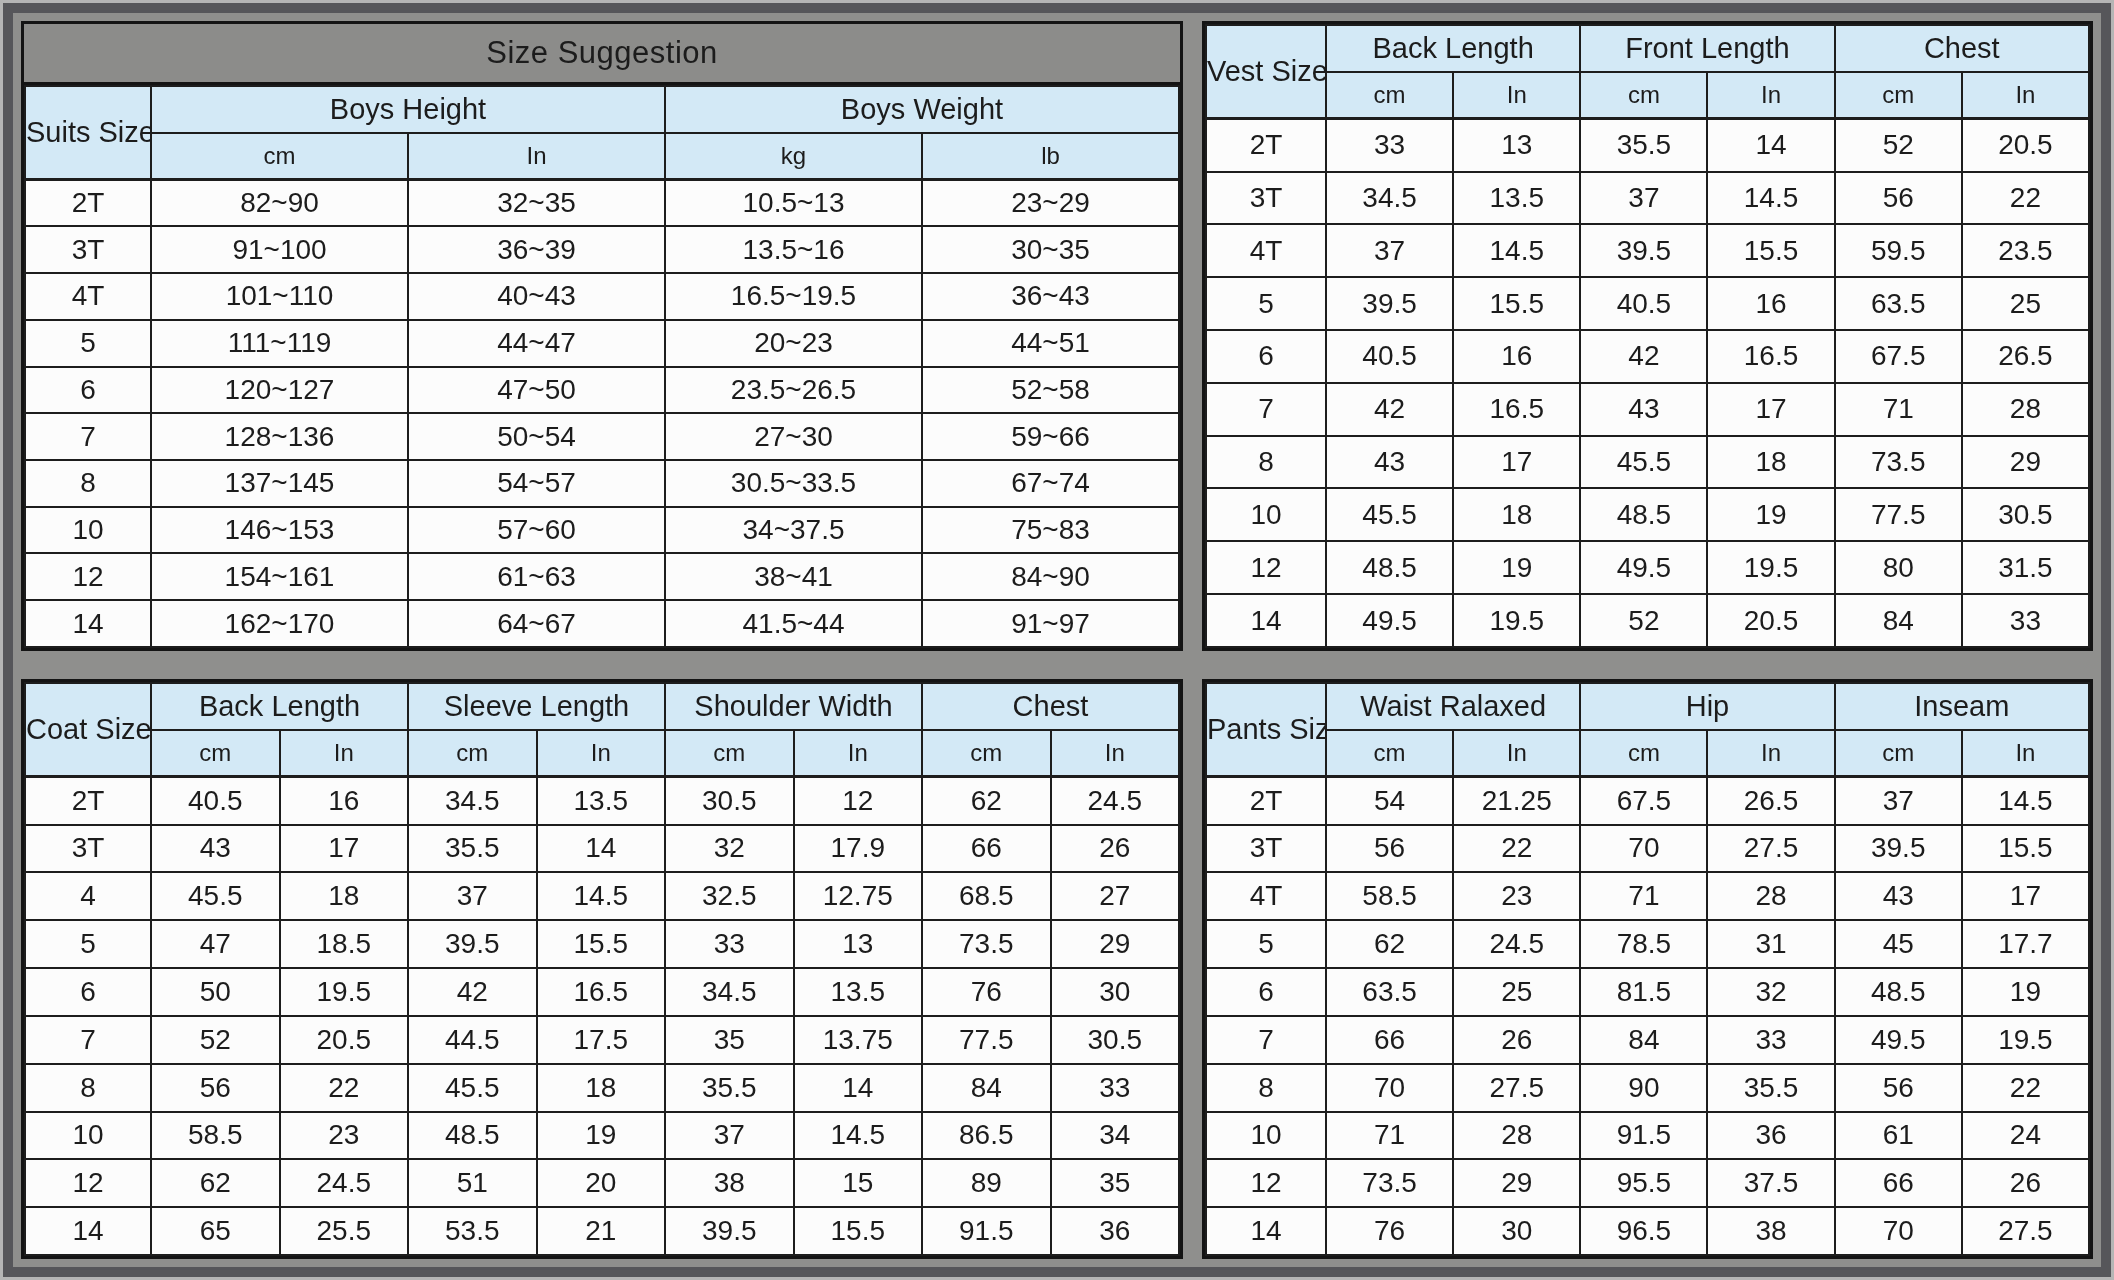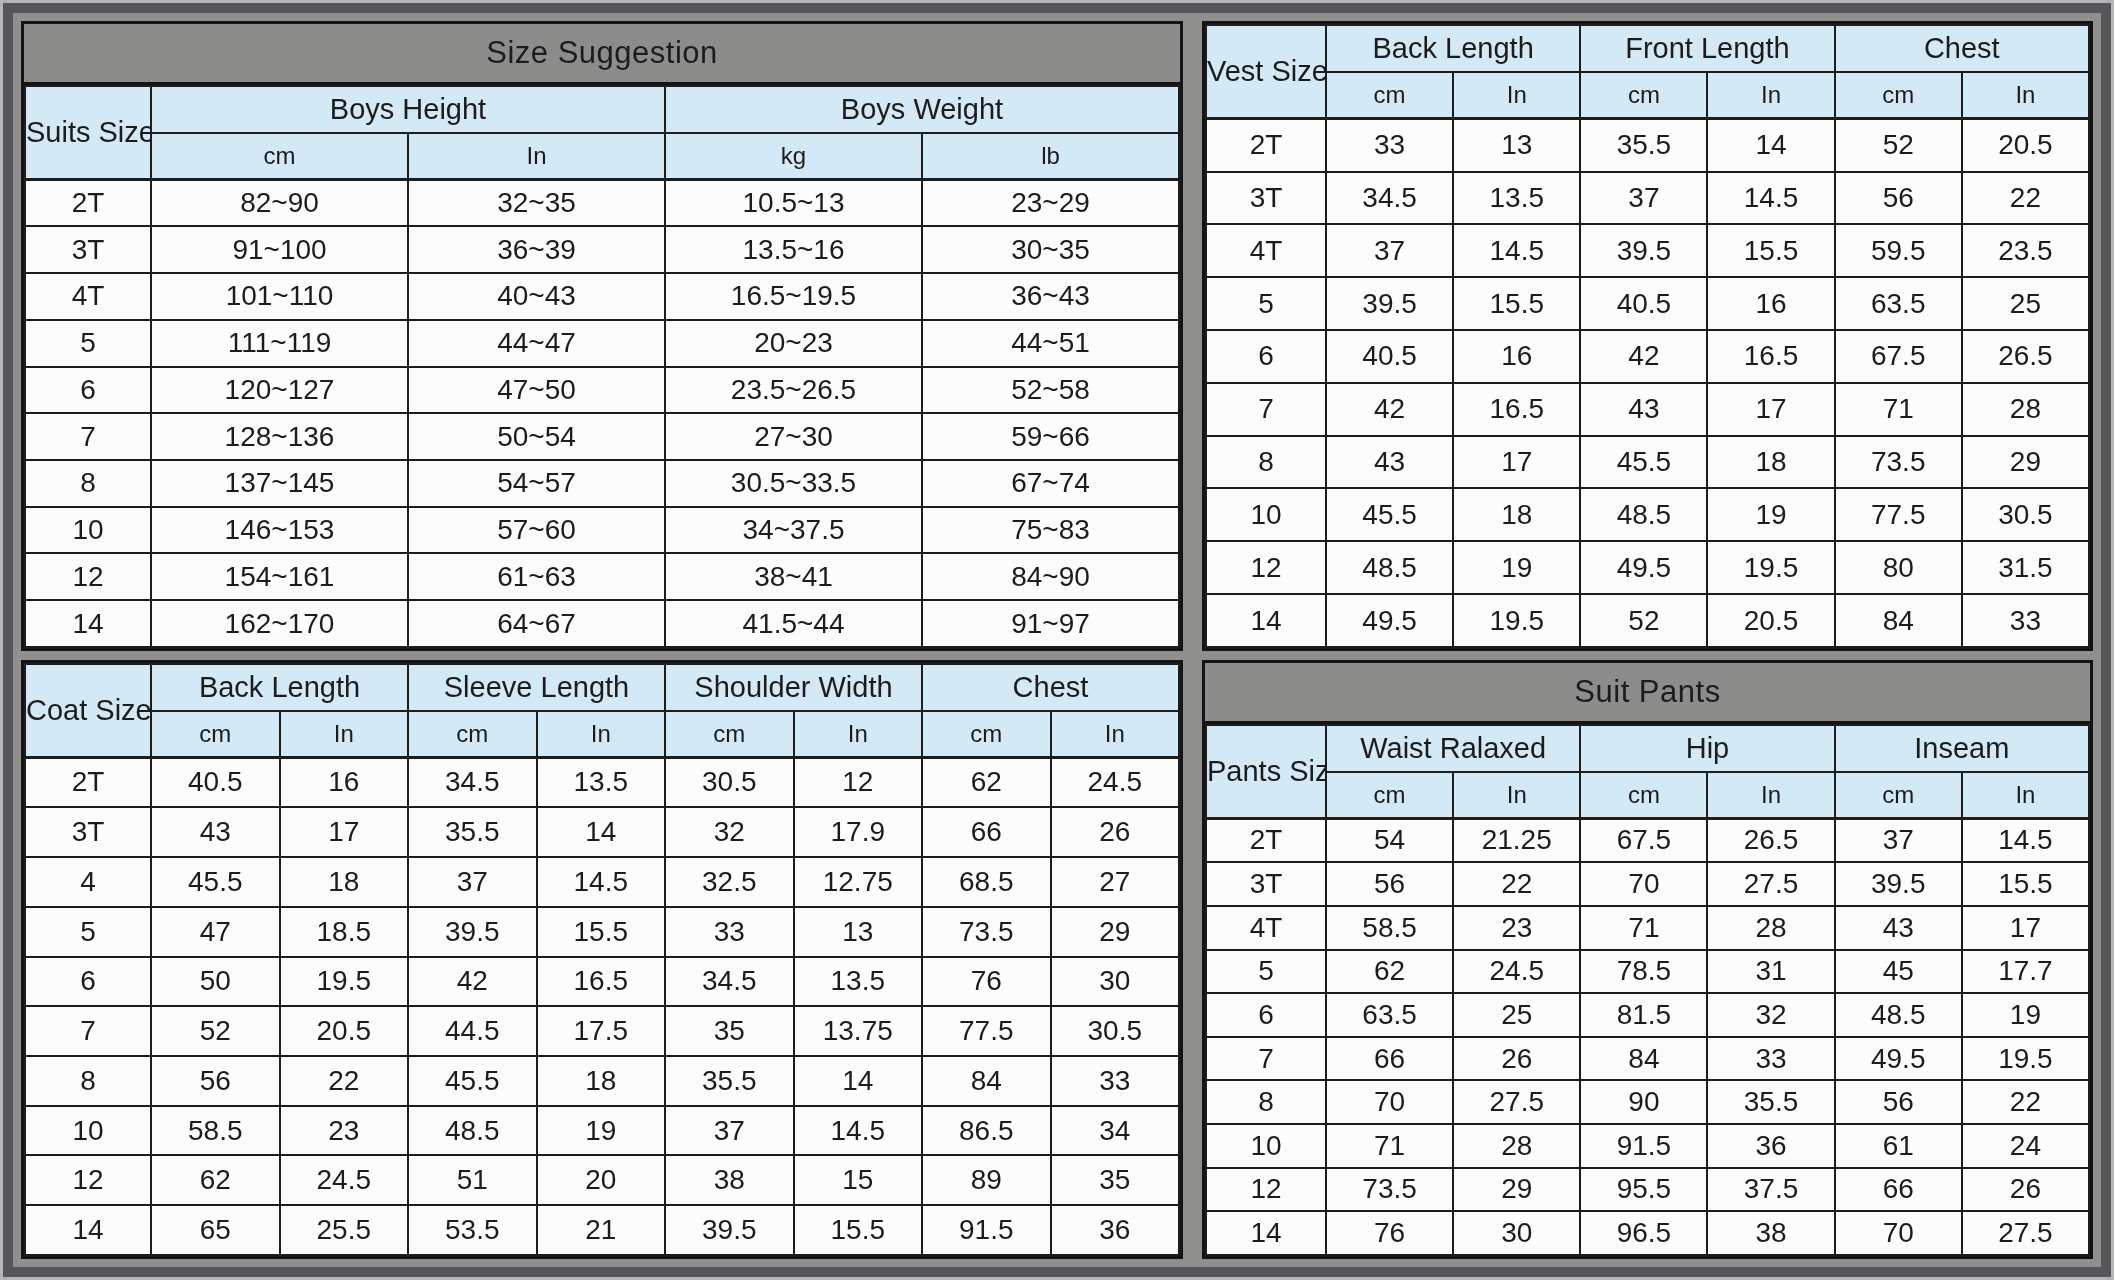--- a/index.html
+++ b/index.html
@@ -21,21 +21,21 @@
     color:var(--text);
   }
   .frame{
     position:absolute;left:3px;top:3px;right:3px;bottom:3px;
     border:10px solid var(--frame);
     background:var(--background);
     padding:8px 8px;
     display:grid;
     grid-template-columns:1162px 1fr;
     grid-template-rows:630px 1fr;
-    gap:9px 19px;
+    gap:28px 19px;
   }
   .block{
     border:3px solid #141414;
     background:var(--background);
     display:flex;flex-direction:column;
     min-height:0;
   }
   .title-bar{
     flex:none;height:61px;
     background:var(--title-bg);
@@ -434,21 +434,20 @@
               <td>15.5</td>
               <td>91.5</td>
               <td>36</td>
             </tr>
           </tbody>
         </table>
     </div>
   </section>
 
   <section class="block">
-    <div class="title-bar">Suit Pants</div>
     <div class="tbl-wrap">
       <table>
           <colgroup>
             <col style="width: 120px;">
             <col>
             <col>
             <col>
             <col>
             <col>
             <col>

